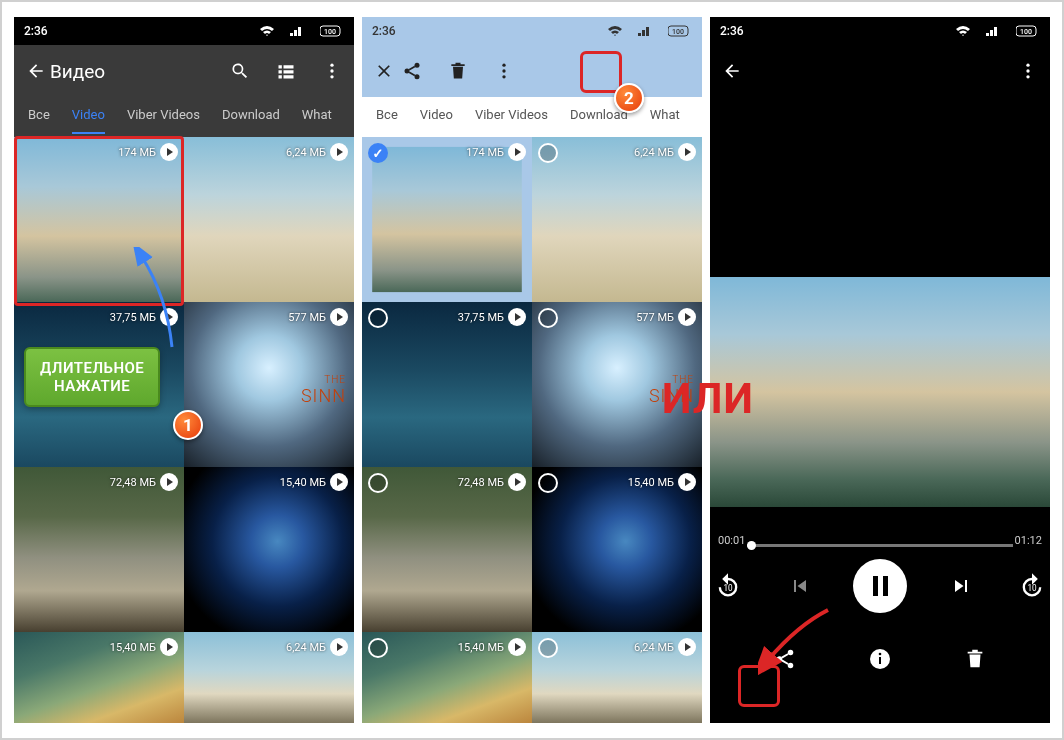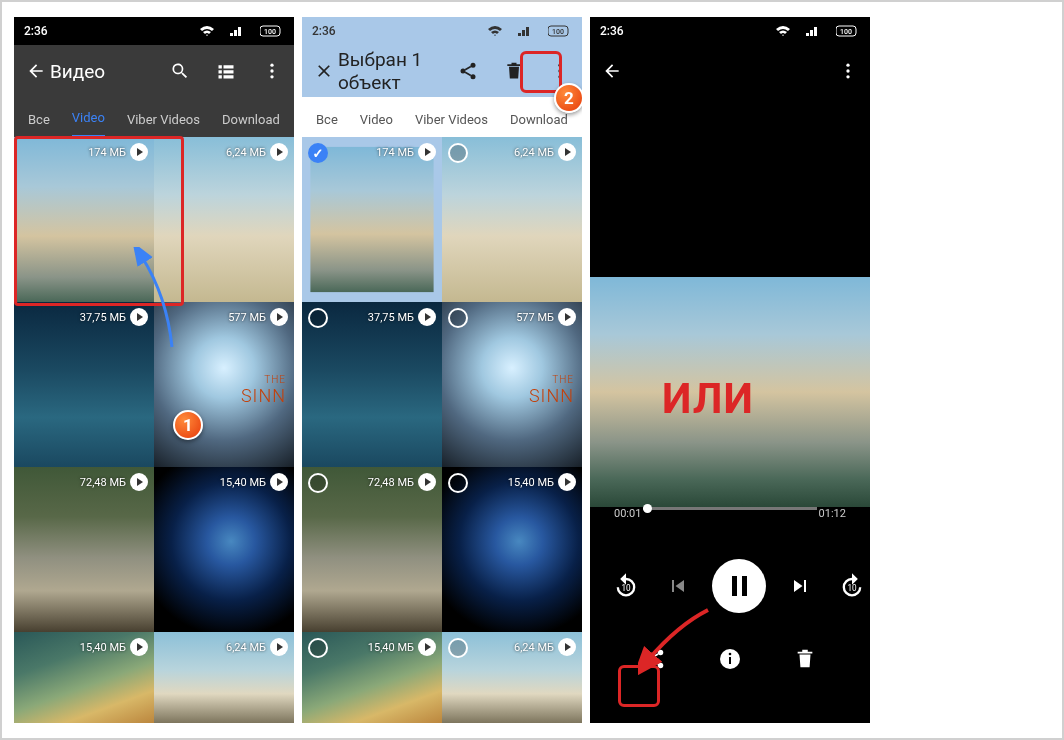--- a/index.html
+++ b/index.html
@@ -1,35 +1,35 @@
 <!DOCTYPE html>
 <html><head>
 <meta charset="utf-8">
 <style>
 * { margin: 0; padding: 0; box-sizing: border-box; }
 body { font-family: -apple-system, Roboto, sans-serif; background: #fff; width: 1064px; height: 740px; position: relative; }
 
 .outer { border: 2px solid #d0d0d0; width: 1064px; height: 740px; display: flex; gap: 8px; padding: 15px 12px; background: #fff; }
-.phone { width: 280px; height: 706px; background: #000; position: relative; overflow: hidden; }
+.phone { width: 340px; height: 706px; background: #000; position: relative; overflow: hidden; }
 
 
 .status-bar { height: 28px; display: flex; align-items: center; justify-content: space-between; padding: 0 10px; font-size: 12px; font-weight: 500; color: #fff; }
 .status-bar.light { background: #A9C8E8; color: #333; }
 .status-icons { display: flex; gap: 16px; align-items: center; }
 
 
 .app-bar { height: 52px; display: flex; align-items: center; padding: 0 8px; color: #fff; }
 .app-bar.dark { background: #3a3a3a; }
 .app-bar.light { background: #A9C8E8; color: #222; }
 .app-bar .title { flex: 1; font-size: 19px; font-weight: 400; }
 .app-bar .icon-btn { width: 28px; height: 28px; display: flex; align-items: center; justify-content: center; }
 .app-bar-right { display: flex; gap: 18px; align-items: center; }
 
 
-.tabs { height: 40px; display: flex; align-items: flex-end; gap: 22px; padding: 0 14px; font-size: 13px; overflow: hidden; white-space: nowrap; }
+.tabs { height: 40px; display: flex; align-items: flex-start; gap: 22px; padding: 0 14px; font-size: 13px; overflow: hidden; white-space: nowrap; }
 .tabs.dark { background: #3a3a3a; color: #ccc; }
 .tabs.light { background: #fff; color: #555; }
 .tab { padding: 10px 0; }
 .tab.active { color: #3b82f6; border-bottom: 2px solid #3b82f6; }
 
 
 .grid { display: grid; grid-template-columns: 1fr 1fr; }
 .tile { position: relative; height: 165px; overflow: hidden; }
 .tile.short { height: 95px; }
 .tile .thumb { width: 100%; height: 100%; }
@@ -59,24 +59,24 @@
 
 .red-border { position: absolute; border: 3px solid #dc2626; border-radius: 4px; pointer-events: none; }
 .callout { position: absolute; background: linear-gradient(#7cc142,#5fa82d); border: 2px solid #4a8a1d; border-radius: 6px; color: #fff; font-size: 15px; font-weight: 600; text-align: center; padding: 10px 14px; box-shadow: 0 2px 6px rgba(0,0,0,0.3); letter-spacing: 0.5px; }
 .badge-num { position: absolute; width: 30px; height: 30px; border-radius: 50%; background: radial-gradient(circle at 35% 30%,#ff8a3a,#e63a0a); border: 2px solid #fff; color: #fff; font-size: 17px; font-weight: 700; display: flex; align-items: center; justify-content: center; box-shadow: 0 2px 4px rgba(0,0,0,0.4); }
 .arrow-svg { position: absolute; pointer-events: none; }
 .or-text { position: absolute; color: #dc2626; font-size: 42px; font-weight: 700; letter-spacing: 1px; }
 
 
 .player-area { height: 230px; }
 .player-img { width: 100%; height: 100%; }
-.progress { display: flex; align-items: flex-start; gap: 2px; padding: 0 24px; color: #ccc; font-size: 11px; height: 40px; }
+.progress { display: flex; align-items: flex-end; gap: 2px; padding: 0 8px; color: #ccc; font-size: 11px; height: 40px; }
 .progress-bar { flex: 1; height: 3px; background: #777; position: relative; }
 .progress-bar::before { content: ""; position: absolute; left: 0; top: -3px; width: 9px; height: 9px; border-radius: 50%; background: #fff; }
-.controls { display: flex; justify-content: flex-end; align-items: center; gap: 16px; padding: 12px 0; }
+.controls { display: flex; justify-content: space-between; align-items: center; gap: 16px; padding: 12px 0; }
 .ctrl-btn { width: 36px; height: 36px; display: flex; align-items: center; justify-content: center; color: #fff; }
 .pause-btn { width: 54px; height: 54px; border-radius: 50%; background: #fff; display: flex; align-items: center; justify-content: center; gap: 5px; }
 .pause-btn span { width: 5px; height: 20px; background: #000; }
 .bottom-actions { display: flex; justify-content: space-around; align-items: center; padding: 16px 28px 22px; }
 .action-btn { width: 36px; height: 36px; display: flex; align-items: center; justify-content: center; color: #fff; }
 
 
 .svg-icon { fill: currentColor; }
 </style>
 </head>
@@ -188,20 +188,24 @@
     <div class="tile short">
           <div class="thumb beach3"></div>
           <div class="badge">
             <span>6,24 МБ</span>
             <div class="play-circle"></div>
           </div>
         </div>
   </div>
 
   <div class="red-border" style="top:119px;left:0px;width:170px;height:170px;"></div>
+  <div class="callout" style="top:330px;left:10px;">
+    <div>ДЛИТЕЛЬНОЕ</div>
+    <div>НАЖАТИЕ</div>
+  </div>
   <svg class="arrow-svg" style="top:230px;left:118px;" width="60" height="110">
     <defs>
           <marker id="ah1" markerWidth="10" markerHeight="10" refX="2" refY="3" orient="auto">
             <path d="M0,0 L0,6 L8,3 Z" fill="#3b82f6"></path>
           </marker>
         </defs>
     <path d="M40 100 Q35 50 10 10" stroke="#3b82f6" stroke-width="3" fill="none" marker-end="url(#ah1)"></path>
   </svg>
   <div class="badge-num" style="top:393px;left:159px;">1</div>
 </div>
@@ -221,21 +225,20 @@
             <text x="10" y="9" font-size="7" fill="#333" text-anchor="middle">100</text>
           </svg>
     </div>
   </div>
   <div class="app-bar light">
     <div class="icon-btn">
       <svg width="20" height="20" viewBox="0 0 24 24">
             <path fill="#222" d="M19 6.4L17.6 5 12 10.6 6.4 5 5 6.4 10.6 12 5 17.6 6.4 19 12 13.4 17.6 19 19 17.6 13.4 12z"></path>
           </svg>
     </div>
-    <div class="title">Выбран 1 объект</div>
     <div class="app-bar-right">
       <div class="icon-btn">
         <svg width="20" height="20" viewBox="0 0 24 24">
               <circle cx="18" cy="5" r="3" fill="#222"></circle>
               <circle cx="6" cy="12" r="3" fill="#222"></circle>
               <circle cx="18" cy="19" r="3" fill="#222"></circle>
               <path d="M8.6 10.5l6.8-4M8.6 13.5l6.8 4" stroke="#222" stroke-width="2"></path>
             </svg>
       </div>
       <div class="icon-btn">

